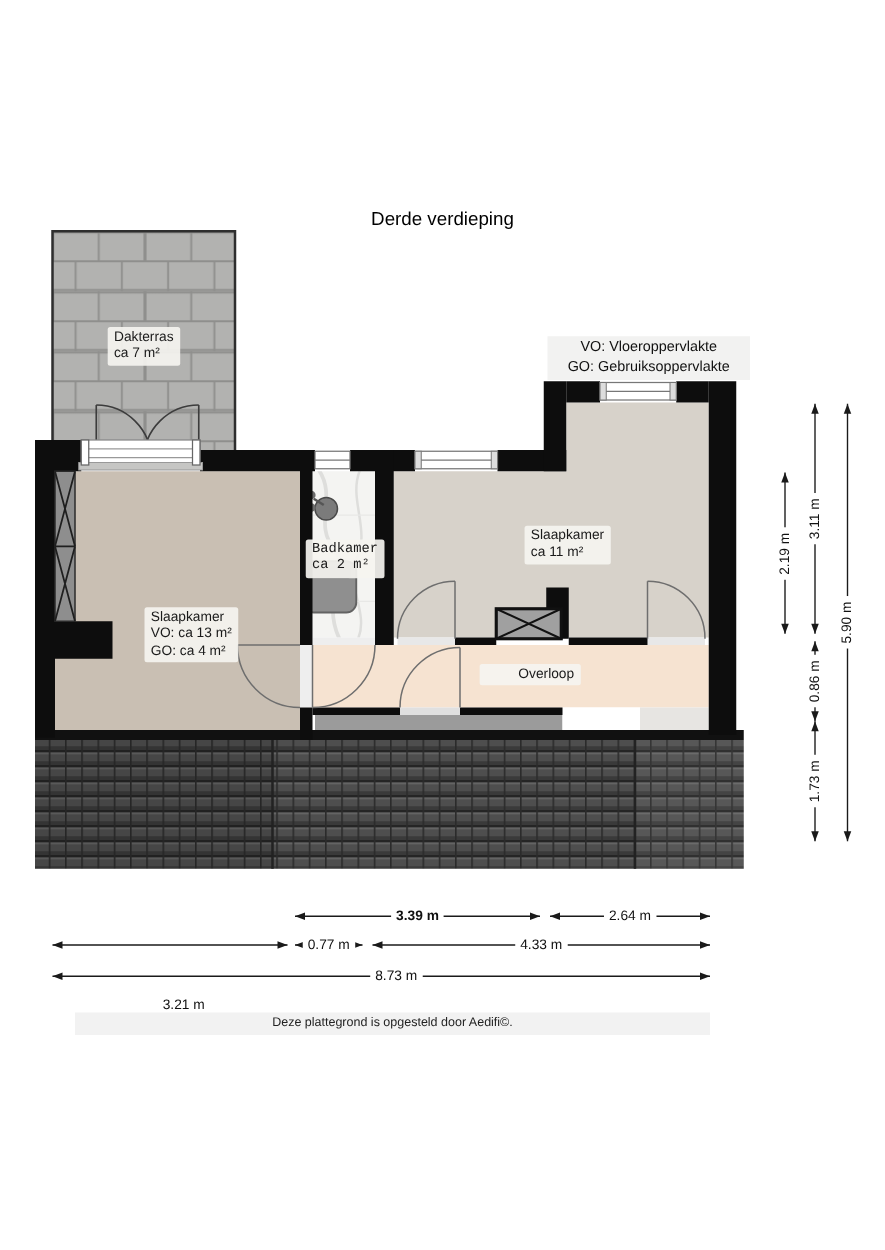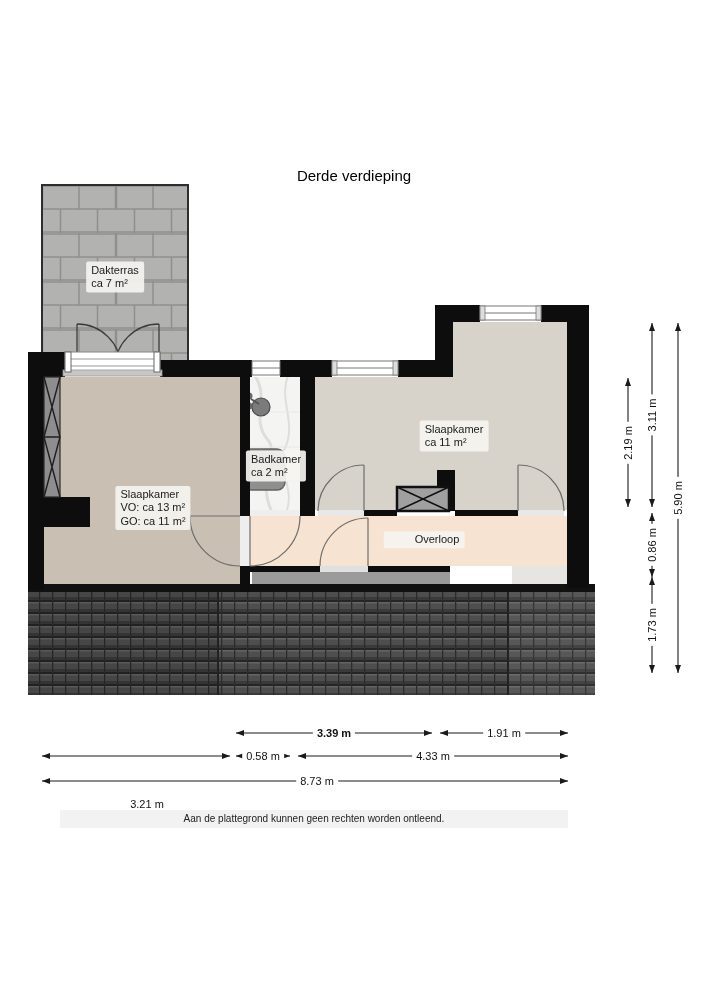--- a/index.html
+++ b/index.html
@@ -20,20 +20,24 @@
   .fineprint{position:absolute;left:7px;top:984px;width:25px;height:3px;background:#9a9a9a;}
   svg{position:absolute;left:0;top:0;}
 </style>
 </head>
 <body>
 
 <div class="page">
 
   <div class="title">Derde verdieping</div>
 
+  <div class="legend">
+    <div>VO: Vloeroppervlakte</div>
+    <div>GO: Gebruiksoppervlakte</div>
+  </div>
 
   <svg width="708" height="1000" viewBox="0 0 708 1000">
     <defs>
       <pattern id="pav" width="74" height="48" patternUnits="userSpaceOnUse" patternTransform="translate(42,185)">
         <rect width="74" height="48" fill="#b2b2b0"></rect>
         <path d="M0,1 H74 M0,24 H74 M0,47 H74" stroke="#8f8f8d" stroke-width="1.5"></path>
         <path d="M0.5,0 V24 M37,0 V24 M73.5,0 V24 M18.5,24 V48 M55.5,24 V48" stroke="#8f8f8d" stroke-width="1.5"></path>
       </pattern>
       <pattern id="roof" width="13" height="12" patternUnits="userSpaceOnUse">
         <rect width="13" height="12" fill="#4e4e4e"></rect>
@@ -220,50 +224,50 @@
   </svg>
 
   <div class="room-label" style="left:115px;top:277px;">
     <div>Dakterras</div>
     <div>ca 7 m²</div>
   </div>
 
   <div class="room-label" style="left:153px;top:508px;">
     <div>Slaapkamer</div>
     <div>VO: ca 13 m²</div>
-    <div>GO: ca 11 m²</div>
-  </div>
-
-  <div class="room-label" style="left:276px;top:466px;">
+    <div>GO: ca 4 m²</div>
+  </div>
+
+  <div class="room-label" style="left:276px;top:447px;font-family:Liberation Mono, monospace;">
     <div>Badkamer</div>
     <div>ca 2 m²</div>
   </div>
 
   <div class="room-label" style="left:454px;top:436px;">
     <div>Slaapkamer</div>
     <div>ca 11 m²</div>
   </div>
 
   <div class="room-label" style="left:424px;top:540px;padding-left:31px;">
     <div>Overloop</div>
   </div>
 
 
   <span class="dim-label" style="left:334px;top:733px;font-weight:bold;">3.39 m</span>
-  <span class="dim-label" style="left:504px;top:733px;">1.91 m</span>
+  <span class="dim-label" style="left:504px;top:733px;">2.64 m</span>
   <span class="dim-label" style="left:147px;top:756px;margin-top:48px;">3.21 m</span>
-  <span class="dim-label" style="left:263px;top:756px;">0.58 m</span>
+  <span class="dim-label" style="left:263px;top:756px;">0.77 m</span>
   <span class="dim-label" style="left:433px;top:756px;">4.33 m</span>
   <span class="dim-label" style="left:305px;top:781px;margin-left:12px;">8.73 m</span>
 
   <span class="dim-label vert" style="left:628px;top:443px;">2.19 m</span>
   <span class="dim-label vert" style="left:652px;top:415px;">3.11 m</span>
   <span class="dim-label vert" style="left:652px;top:545px;">0.86 m</span>
   <span class="dim-label vert" style="left:652px;top:625px;">1.73 m</span>
   <span class="dim-label vert" style="left:678px;top:498px;">5.90 m</span>
 
   <div class="footer">
-    <div>Aan de plattegrond kunnen geen rechten worden ontleend.</div>
+    <div>Deze plattegrond is opgesteld door Aedifi©.</div>
   </div>
 
   <div class="fineprint"></div>
 
 </div>
 
 </body></html>

